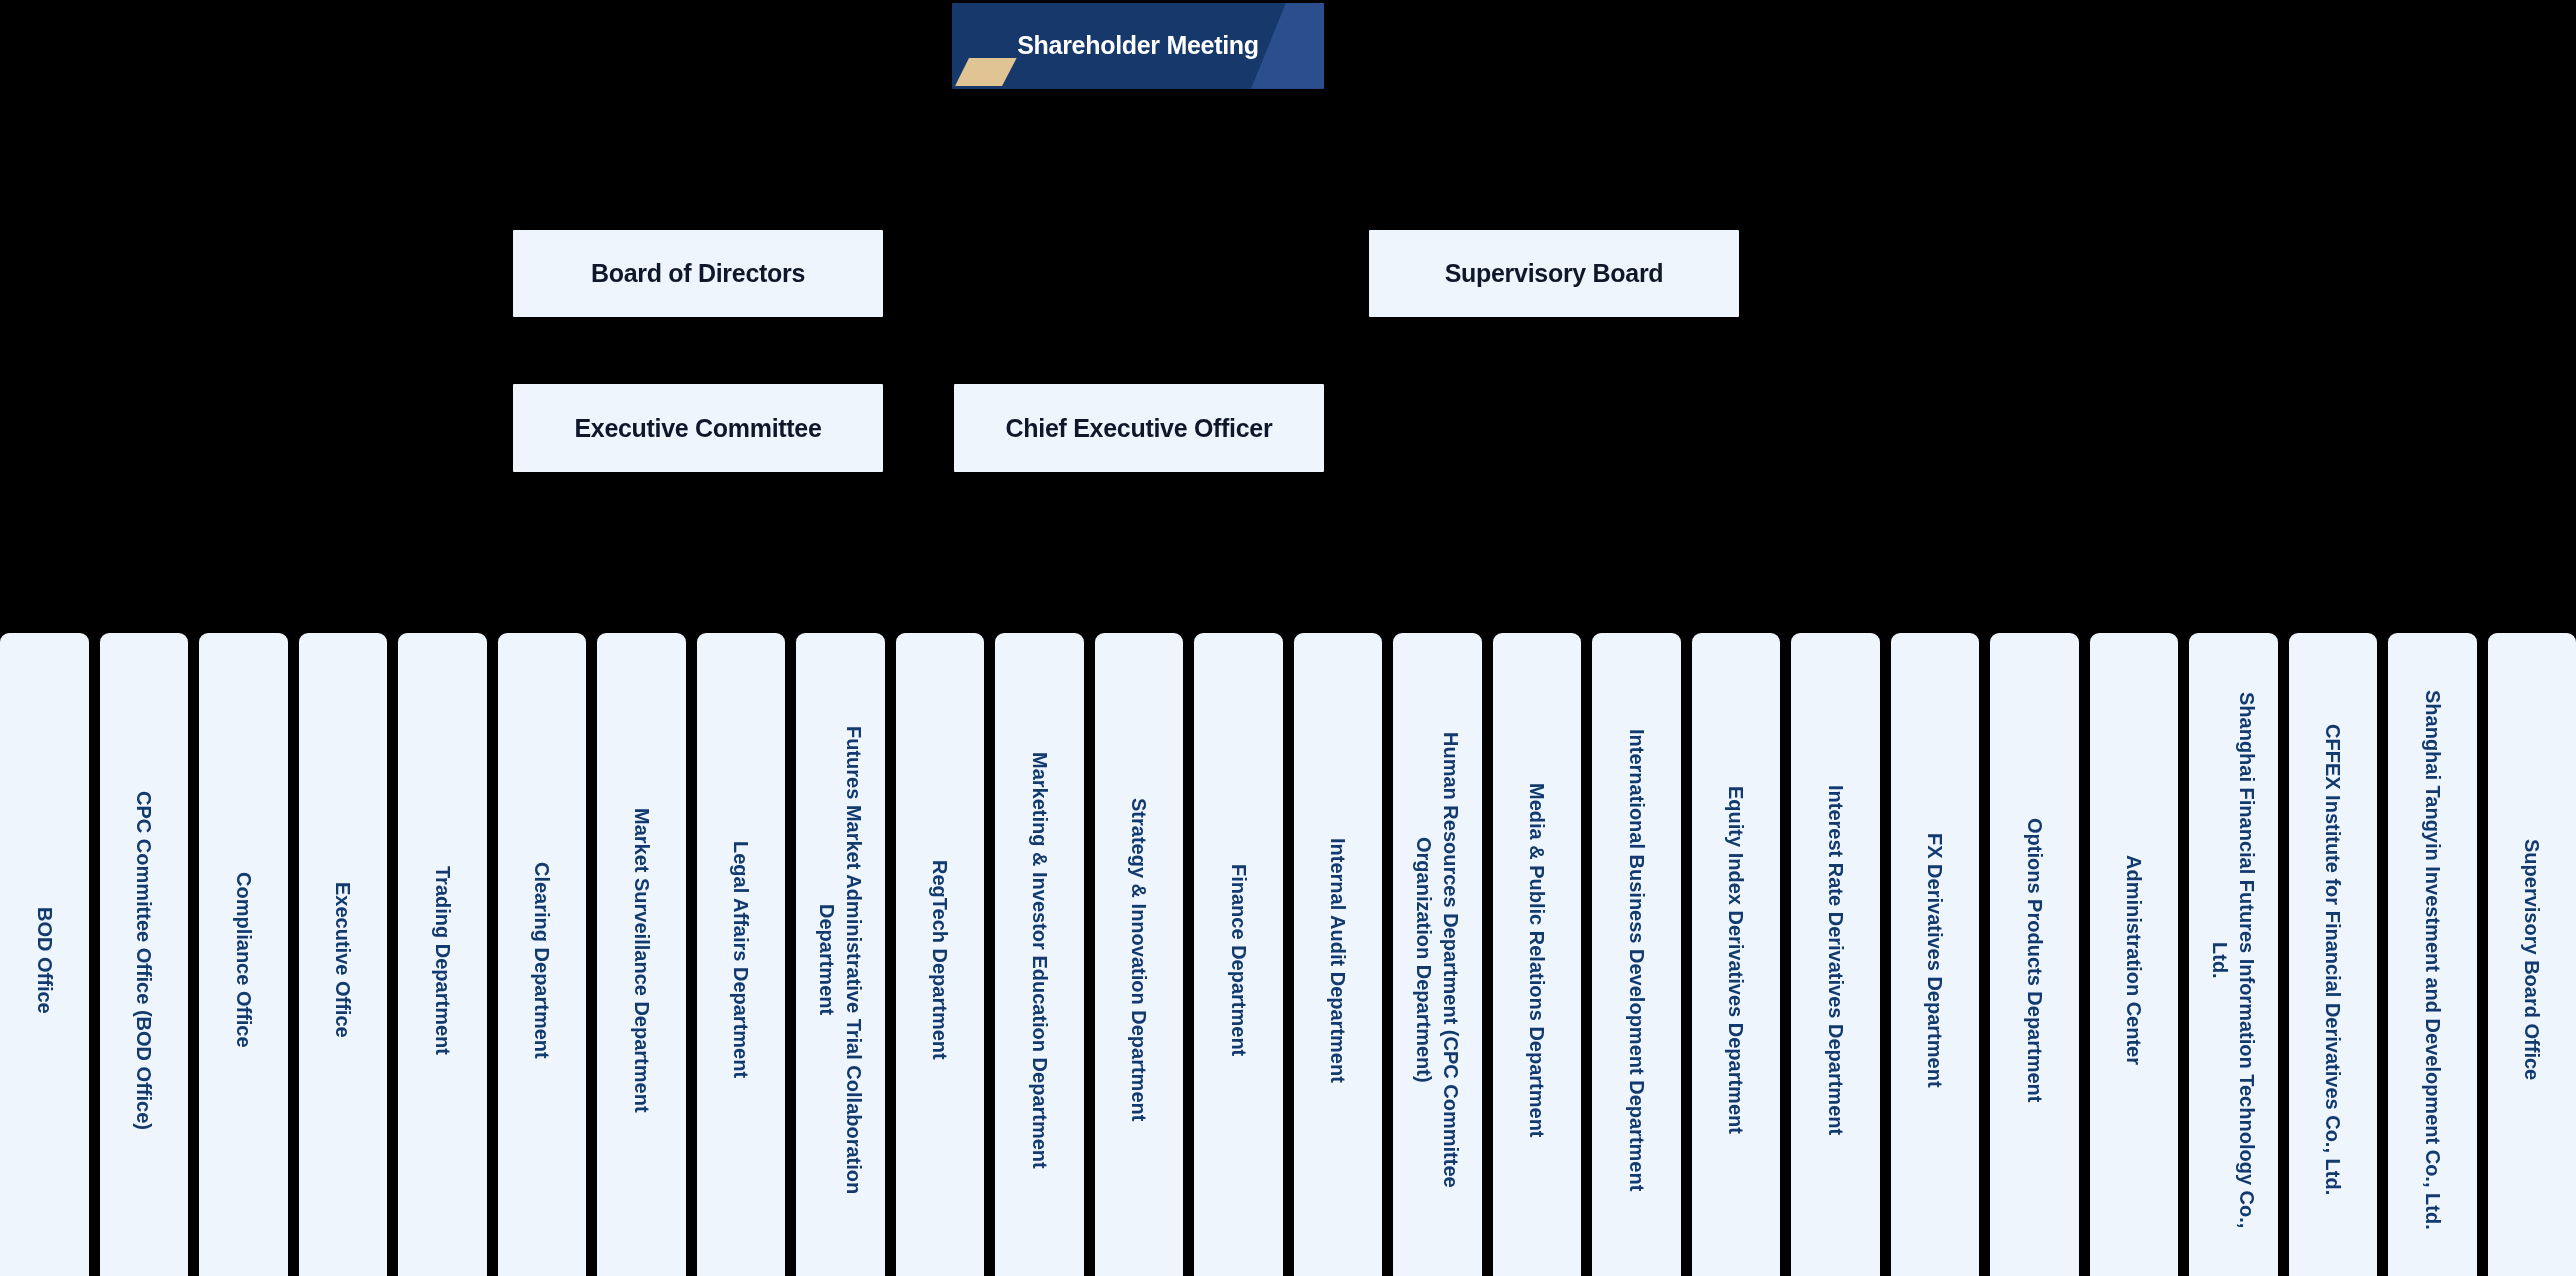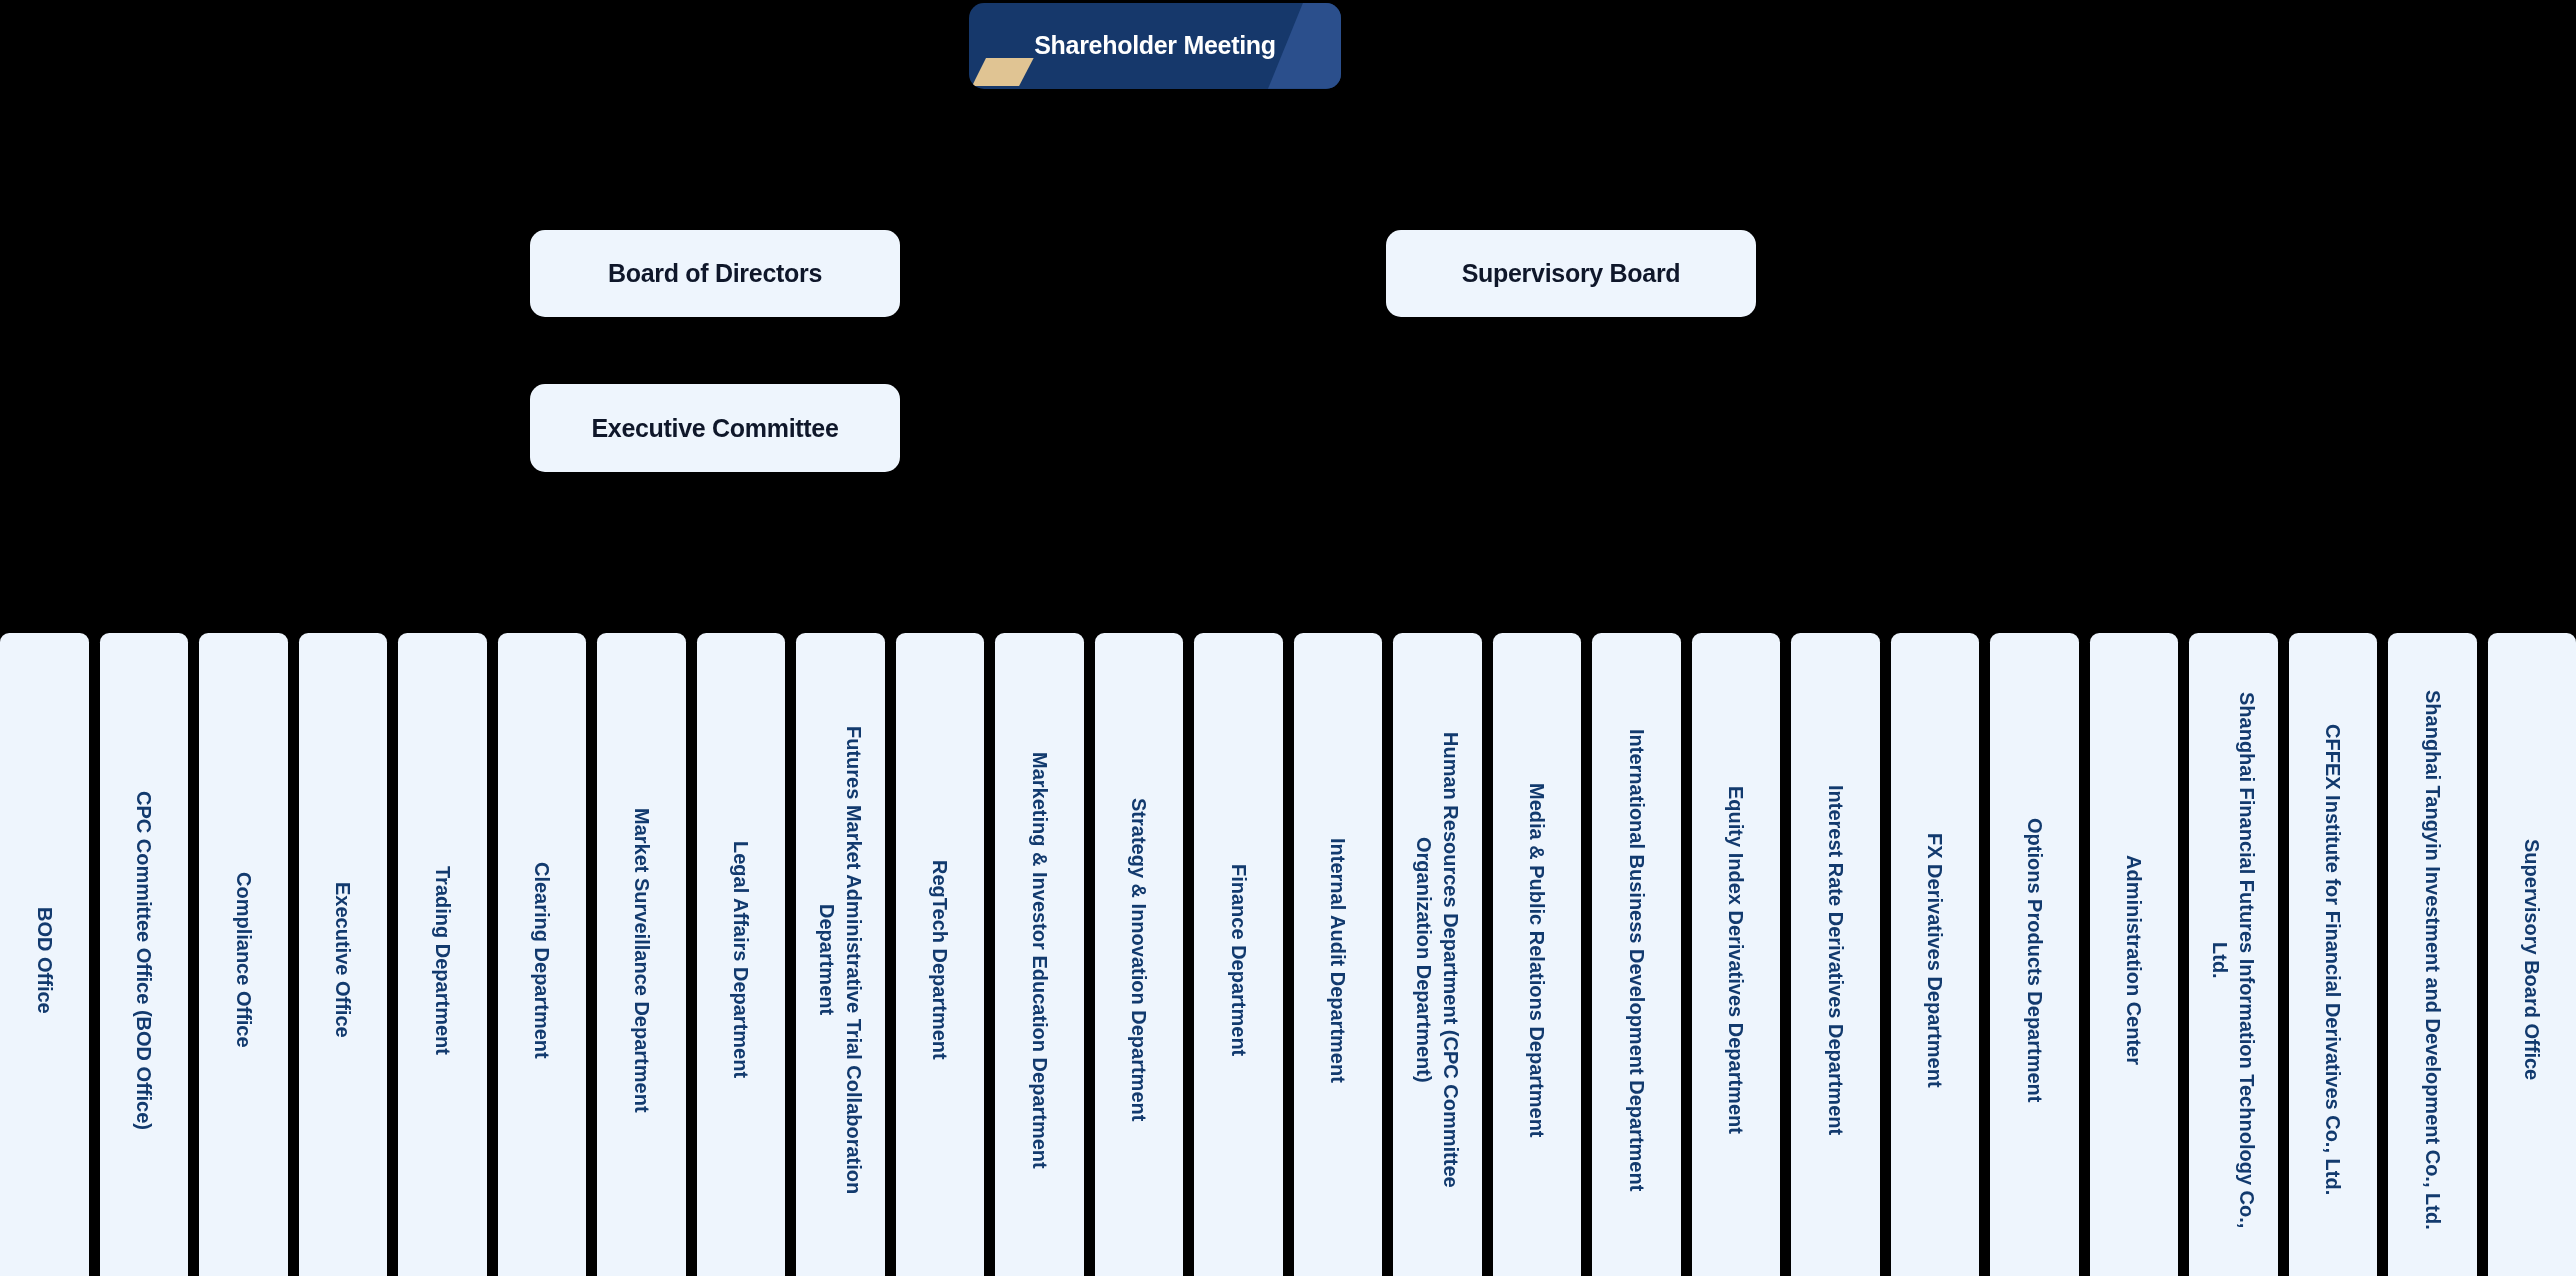--- a/index.html
+++ b/index.html
@@ -13,26 +13,25 @@
   }
   .canvas {
     position: relative;
     width: 2576px;
     height: 1277px;
     background: #000000;
   }
   
   .node {
     position: absolute;
-    border-radius: 15px;
+    border-radius: 1px;
     display: flex;
     align-items: center;
     justify-content: center;
     box-sizing: border-box;
-    margin-left: 17px;
   }
   .node.light {
     background: #eef5fd;
   }
   .node .label {
     font-size: 25px;
     font-weight: bold;
     color: #0f172a;
     letter-spacing: -0.3px;
     white-space: nowrap;
@@ -113,20 +112,23 @@
   <div class="node light" id="node-bod">
     <span class="label">Board of Directors</span>
   </div>
   <div class="node light" id="node-sb">
     <span class="label">Supervisory Board</span>
   </div>
 
   <div class="node light" id="node-ec">
     <span class="label">Executive Committee</span>
   </div>
+  <div class="node light" id="node-ceo">
+    <span class="label">Chief Executive Officer</span>
+  </div>
 
   <div class="dept-row">
     <div class="dept-box">
         <span class="dept-label">BOD Office</span>
       </div>
     <div class="dept-box">
         <span class="dept-label">CPC Committee Office (BOD Office)</span>
       </div>
     <div class="dept-box">
         <span class="dept-label">Compliance Office</span>

